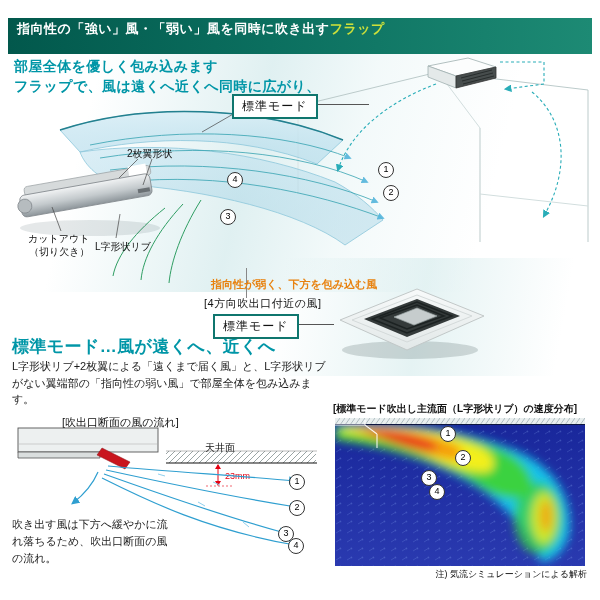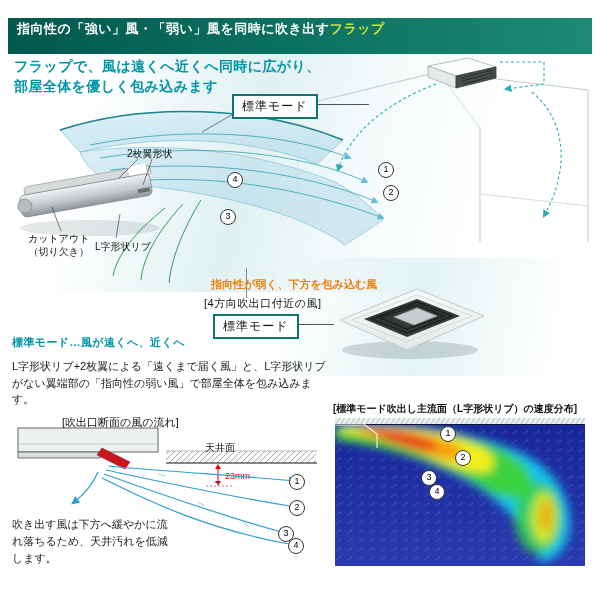--- a/index.html
+++ b/index.html
@@ -28,27 +28,27 @@
   .mb1{left:232px;top:94px;}
   .mb2{left:213px;top:314px;}
   .hline{position:absolute;height:1px;background:#555;z-index:3;}
   .l-box1{left:301px;top:104px;width:68px;}
   .l-box2{left:286px;top:324px;width:48px;}
   .vline{position:absolute;width:1px;background:#888;z-index:3;}
   .v-mid{left:246px;top:268px;height:30px;}
 
   .lbl{position:absolute;font-size:10px;color:#111;z-index:5;}
   .lbl-two-blade{left:127px;top:147px;}
-  .lbl-cutout{left:28px;top:232px;text-align:center;line-height:1.3;}
+  .lbl-cutout{left:28px;top:232px;text-align:right;line-height:1.3;}
   .lbl-rib{left:95px;top:240px;}
   .wind-strong{position:absolute;left:302px;top:202px;color:#0096a7;font-size:11px;font-weight:bold;z-index:5;}
   .wind-weak{position:absolute;left:211px;top:233px;color:#e8820f;font-size:11px;font-weight:bold;z-index:5;margin-top:44px;}
 
   .near-caption{position:absolute;left:188px;top:296px;font-size:11px;color:#111;letter-spacing:.5px;padding-left:16px;}
-  .h2{position:absolute;left:12px;top:335px;color:#0096a7;font-size:11px;font-weight:bold;letter-spacing:.4px;}
+  .h2{position:absolute;left:12px;top:335px;color:#0096a7;font-size:17px;font-weight:bold;letter-spacing:.4px;}
   .body-text{position:absolute;left:12px;top:358px;width:322px;font-size:11px;line-height:1.5;color:#1b1b1b;}
 
   .cs-title{position:absolute;left:14px;top:415px;font-size:11px;color:#111;padding-left:48px;}
   .ceil-label{position:absolute;left:205px;top:441px;font-size:10px;color:#111;}
   .cs-caption{position:absolute;left:12px;top:516px;width:158px;font-size:11px;line-height:1.55;color:#1b1b1b;}
 
   .hm-title{position:absolute;left:333px;top:402px;width:258px;font-size:10px;font-weight:bold;color:#111;}
   .hm-note{position:absolute;left:393px;top:568px;width:194px;font-size:9px;color:#111;text-align:right;}
 
   .cnum{position:absolute;width:14px;height:14px;border:1px solid #333;border-radius:50%;background:#fff;
@@ -64,22 +64,22 @@
 <body>
 
 <div class="page">
 
   <div class="bg-top"></div>
   <div class="bg-mid"></div>
 
   <div class="header-bar"><span>指向性の「強い」風・「弱い」風を同時に吹き出す</span><span class="accent">フラップ</span></div>
 
   <div class="intro">
+    <div>部屋全体を優しく包み込みます</div>
     <div>フラップで、風は遠くへ近くへ同時に広がり、</div>
-    <div>部屋全体を優しく包み込みます</div>
   </div>
 
   <svg class="room-svg" width="300" height="200" viewBox="0 0 300 200">
     <defs>
       <marker id="arrT" markerWidth="7" markerHeight="7" refX="5" refY="3.5" orient="auto">
         <path d="M0,0 L7,3.5 L0,7 Z" fill="#29adb8"></path>
       </marker>
     </defs>
     <g stroke="#bccbcb" stroke-width="1" fill="none">
       <path d="M8,62 L148,28"></path>
@@ -243,21 +243,21 @@
         <path d="M190,76 l7,4"></path>
         <path d="M235,96 l6,5"></path>
     </g>
   </svg>
 
   <span class="cnum cn1">1</span>
   <span class="cnum cn2">2</span>
   <span class="cnum cn3">3</span>
   <span class="cnum cn4">4</span>
 
-  <div class="cs-caption">吹き出す風は下方へ緩やかに流れ落ちるため、天井汚れを低減します。</div>
+  <div class="cs-caption">吹き出す風は下方へ緩やかに流れ落ちるため、吹出口断面の風の流れ。</div>
 
   <div class="hm-title">[標準モード吹出し主流面（L字形状リブ）の速度分布]</div>
 
   <svg class="hm-svg" width="250" height="148" viewBox="0 0 250 148">
     <defs>
       <clipPath id="hmClip">
           <rect x="0" y="0" width="250" height="148"></rect>
         </clipPath>
       <filter id="soft" x="-30%" y="-30%" width="160%" height="160%">
         <feGaussianBlur stdDeviation="5"></feGaussianBlur>
@@ -292,14 +292,15 @@
       <path d="M0,6.5 H250" stroke="#0d1640" stroke-width="1" fill="none"></path>
       <path d="M0,7 L30,7 L42,16 M42,16 L42,30 M30,7 L30,2" stroke="#ffffff" stroke-width="1.1" fill="none" opacity="0.9"></path>
     </g>
   </svg>
 
   <span class="cnum hn1">1</span>
   <span class="cnum hn2">2</span>
   <span class="cnum hn3">3</span>
   <span class="cnum hn4">4</span>
 
+  <div class="hm-note">注) 気流シミュレーションによる解析</div>
 
 </div>
 
 </body></html>

